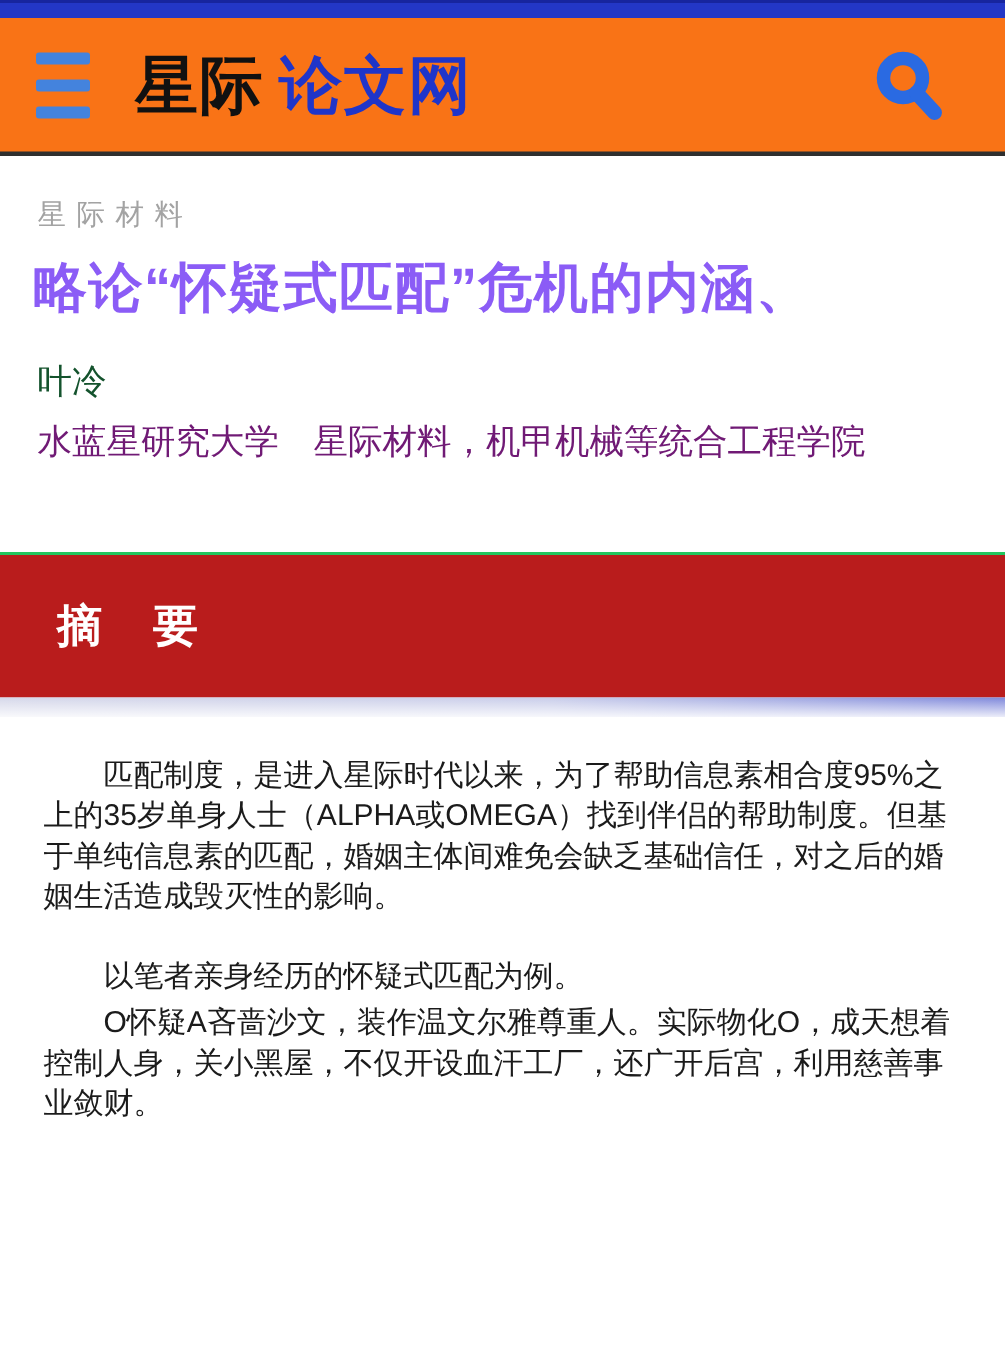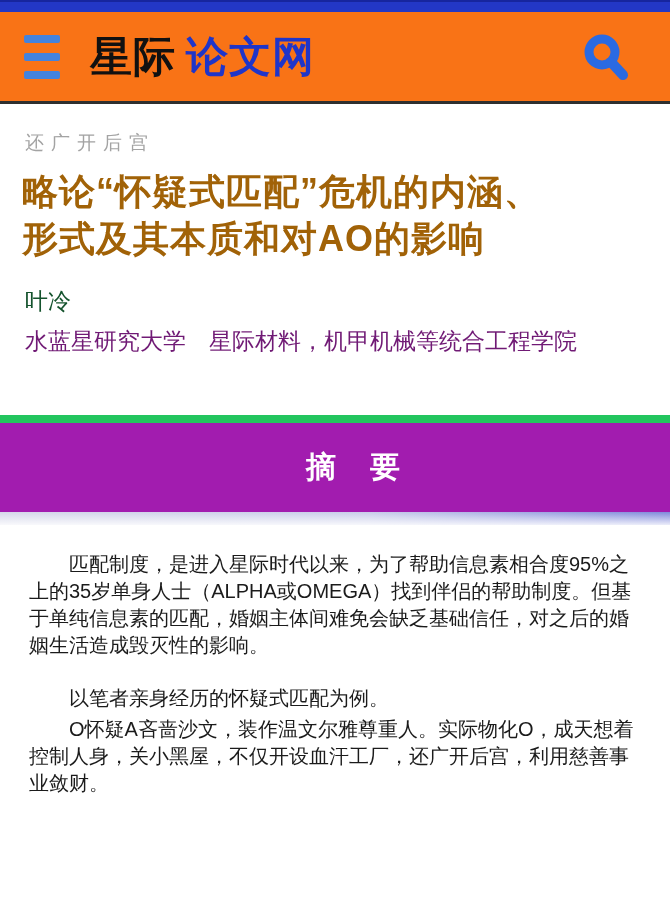--- a/index.html
+++ b/index.html
@@ -62,44 +62,43 @@
     font-family: "Liberation Serif", serif;
     font-size: 19px;
     letter-spacing: 7px;
     color: #a3a3a3;
   }
   .title {
     margin: 12px 25px 14px 22px;
     font-size: 36px;
     line-height: 47px;
     font-weight: 700;
-    color: #a16207;
+    color: #8b5cf6;
     letter-spacing: 1px;
   }
   .author {
     margin: 24px 0 0 25px;
     font-size: 23px;
     color: #14532d;
   }
   .affiliation {
     margin: 9px 25px 0 25px;
     font-size: 23px;
     color: #701a75;
   }
 
   
   .abstract-banner {
     margin-top: 58px;
     height: 97px;
-    background: #a21caf;
-    border-top: 8px solid #22c55e;
+    background: #b91c1c;
+    border-top: 2px solid #22c55e;
     box-sizing: border-box;
     display: flex;
     align-items: center;
-    justify-content: center;
   }
   .abstract-banner h2 {
     margin: 0 0 0 38px;
     color: #ffffff;
     font-size: 30px;
     font-weight: 700;
     letter-spacing: 2px;
   }
   .gradient-strip {
     height: 13px;
@@ -138,25 +137,24 @@
     <button class="search-btn" aria-label="search">
       <svg width="52" height="52" viewBox="0 0 52 52">
         <circle cx="22" cy="21" r="13" fill="none" stroke="#2a6ae2" stroke-width="9"></circle>
         <line x1="31" y1="31" x2="43" y2="44" stroke="#2a6ae2" stroke-width="10" stroke-linecap="round"></line>
       </svg>
     </button>
   </div>
 
   <div class="content">
 
-    <div class="category">还广开后宫</div>
+    <div class="category">星际材料</div>
 
     <h1 class="title">
       <div>略论“怀疑式匹配”危机的内涵、</div>
-      <div>形式及其本质和对AO的影响</div>
     </h1>
 
     <div class="author">叶冷</div>
     <div class="affiliation">水蓝星研究大学　星际材料，机甲机械等统合工程学院</div>
 
     <div class="abstract-banner">
       <h2>摘　要</h2>
     </div>
     <div class="gradient-strip"></div>
 

